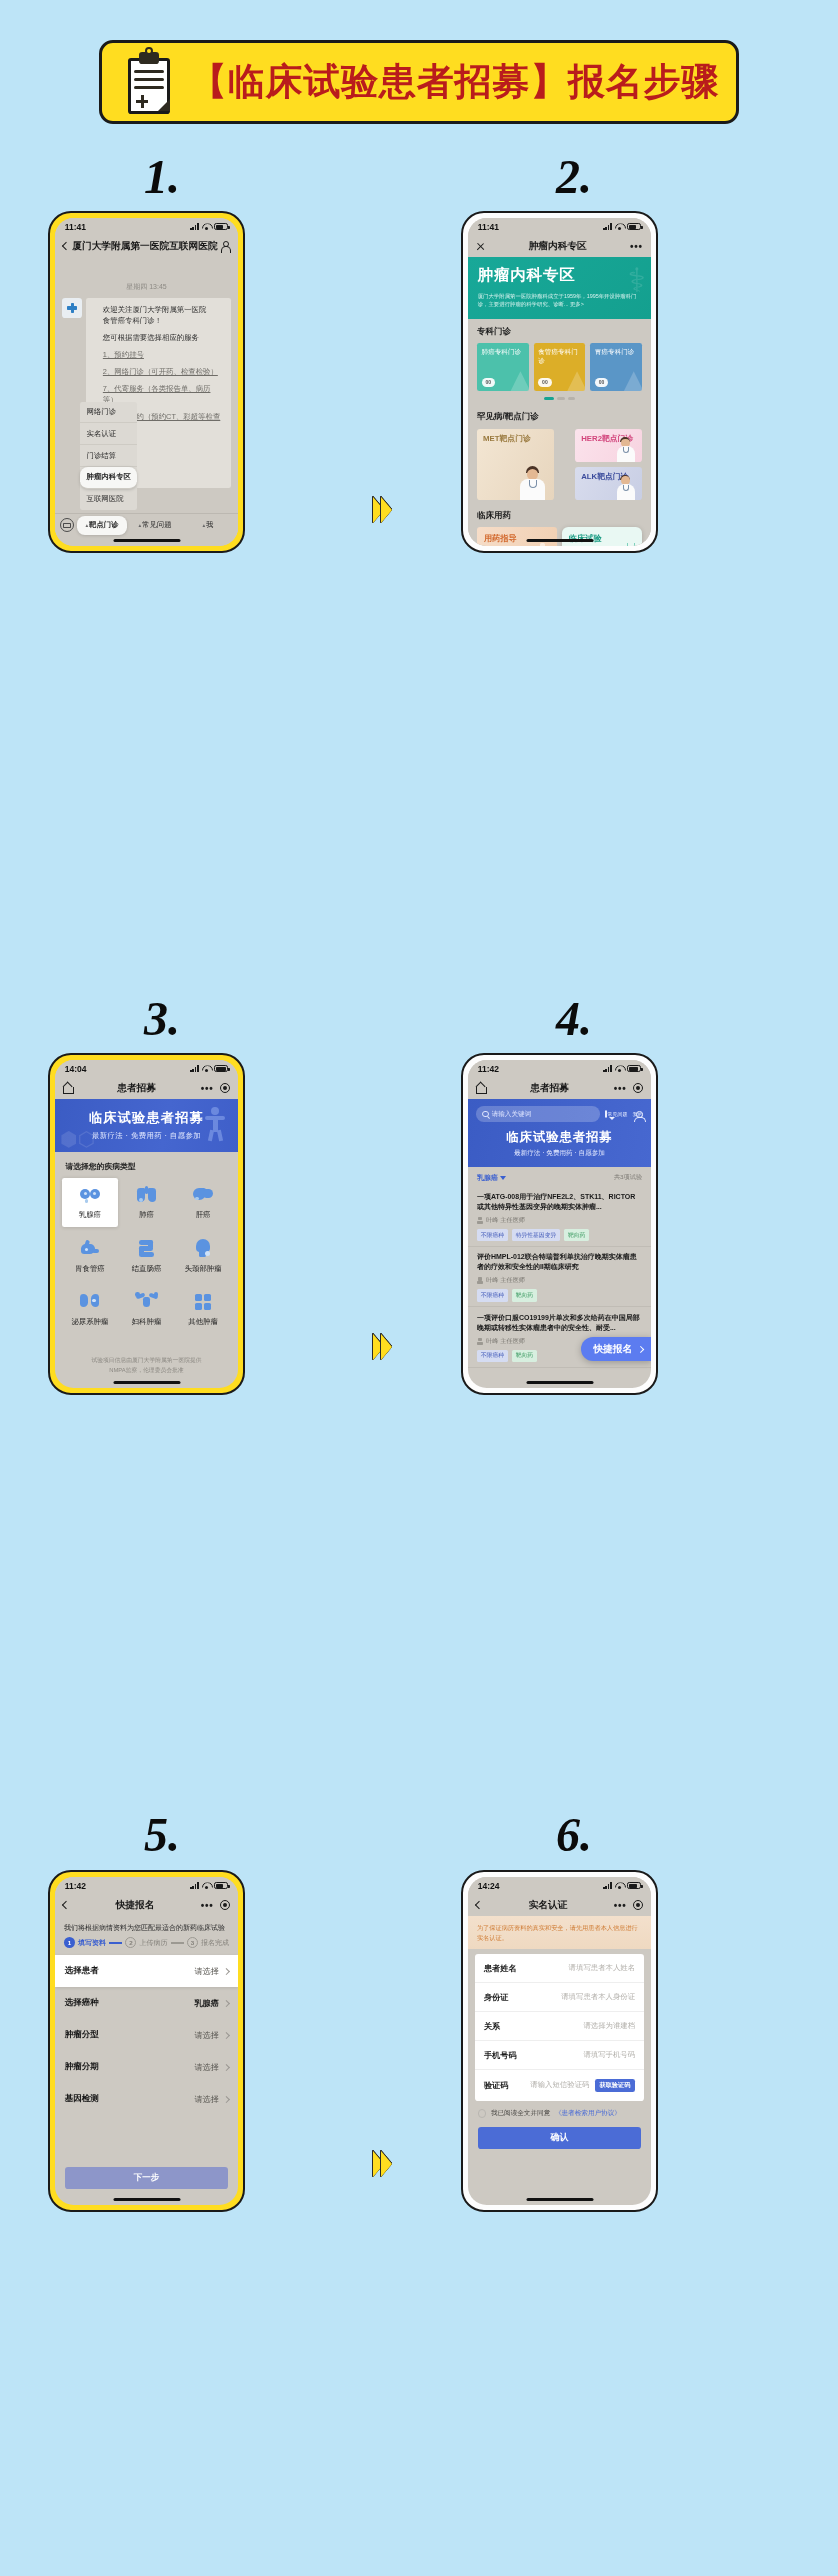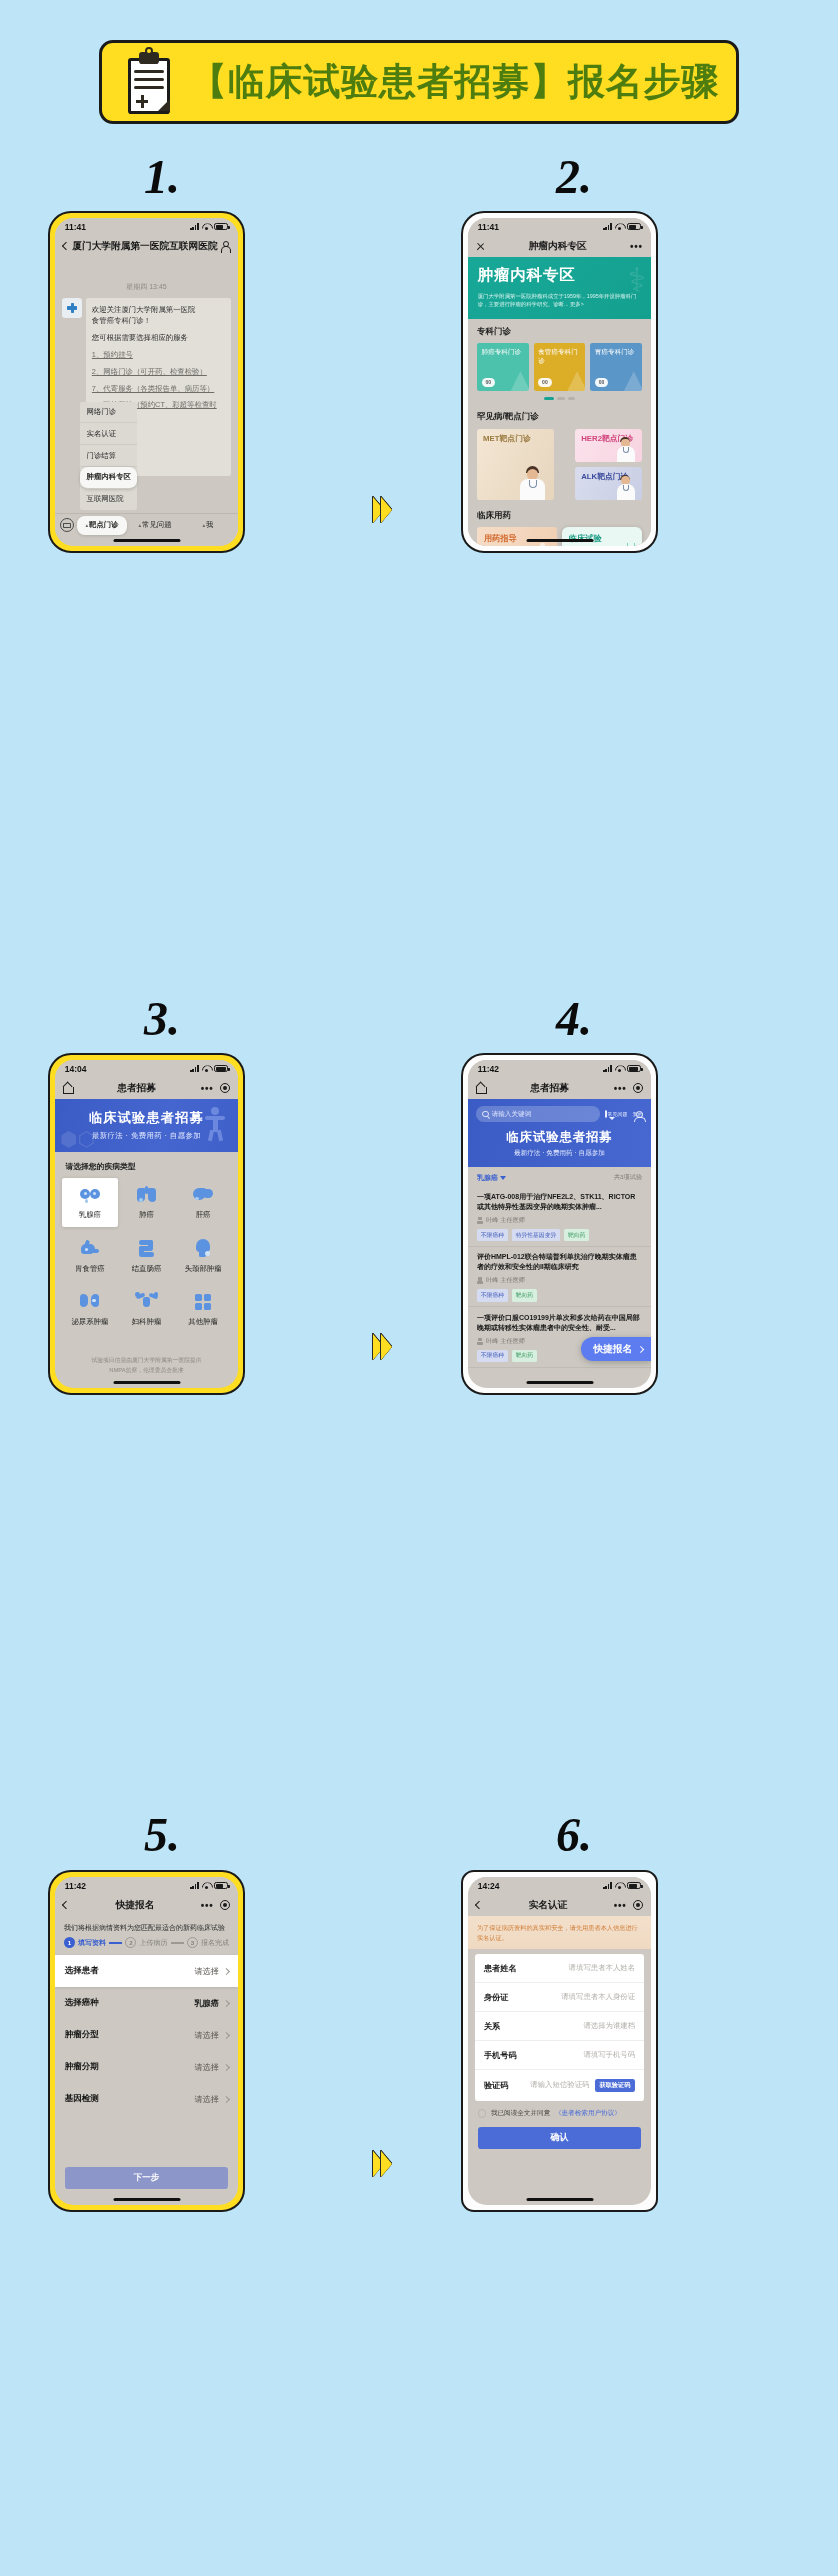--- a/index.html
+++ b/index.html
@@ -47,21 +47,21 @@
   }
   .clipboard .plus {
     position: absolute; left: 11px; bottom: 6.2px; width: 12.4px; height: 12.4px; z-index: 5;
   }
   .clipboard .plus::before, .clipboard .plus::after {
     content: ""; position: absolute; background: #2e2a20;
   }
   .clipboard .plus::before { left: 4.7px; top: 0; width: 3.1px; height: 12.4px; }
   .clipboard .plus::after { left: 0; top: 4.7px; width: 12.4px; height: 3.1px; }
   .title-text {
-    font-size: 37px; font-weight: bold; color: #4d7c0f;
+    font-size: 37px; font-weight: bold; color: #b91c1c;
     letter-spacing: 0.8px; white-space: nowrap;
   }
 
   
   .step-num {
     position: absolute;
     font-family: "Liberation Serif", "DejaVu Serif", serif;
     font-style: italic; font-weight: bold;
     font-size: 48px; color: #0b0b0b;
   }
@@ -174,21 +174,21 @@
   .chat-ava .cross { position: relative; width: 10px; height: 10px; }
   .chat-ava .cross::before, .chat-ava .cross::after {
     content: ""; position: absolute; background: #2e7fc4; border-radius: 0.8px;
   }
   .chat-ava .cross::before { left: 3.5px; top: 0; width: 3.1px; height: 10px; }
   .chat-ava .cross::after { left: 0; top: 3.5px; width: 10px; height: 3.1px; }
   .chat-bubble {
     background: #e2dfd9; border-radius: 2.3px; padding: 5.4px 6.2px;
     font-size: 7.4px; line-height: 1.55; color: #2a2a2a; max-width: 146px;
   }
-  .chat-bubble p { margin-bottom: 5.4px; }
+  .chat-bubble p { margin-bottom: 5.4px; margin-left: 11px; }
   .chat-bubble p:last-child { margin-bottom: 0; }
   .chat-bubble .dim { color: #6f6d68; text-decoration: underline; }
 
   .menu-pop {
     position: absolute; left: 25px; bottom: 36px;
     width: 57px; background: #dcd9d3; border-radius: 2.3px;
     font-size: 7.4px; color: #262626; z-index: 6;
   }
   .menu-pop .mi { padding: 5.4px 6.2px; border-bottom: 0.8px solid #cecbc4; }
   .menu-pop .mi:last-child { border-bottom: none; }
@@ -1045,21 +1045,21 @@
         <span class="v">
             <span>请选择</span>
             <span class="chev-r"></span>
           </span>
       </div>
       <div class="next-btn">下一步</div>
       <div class="home-indicator"></div>
     </div>
   </div>
 
-  <div class="phone white" style="left:461px; top:1870px;border-radius:13px;">
+  <div class="phone white" style="left:461px; top:1870px;">
     <div class="screen">
       <div class="statusbar">
         <span>14:24</span>
         <span class="sb-icons">
           <span class="ico-signal">
               <i></i>
               <i></i>
               <i></i>
               <i></i>
             </span>

